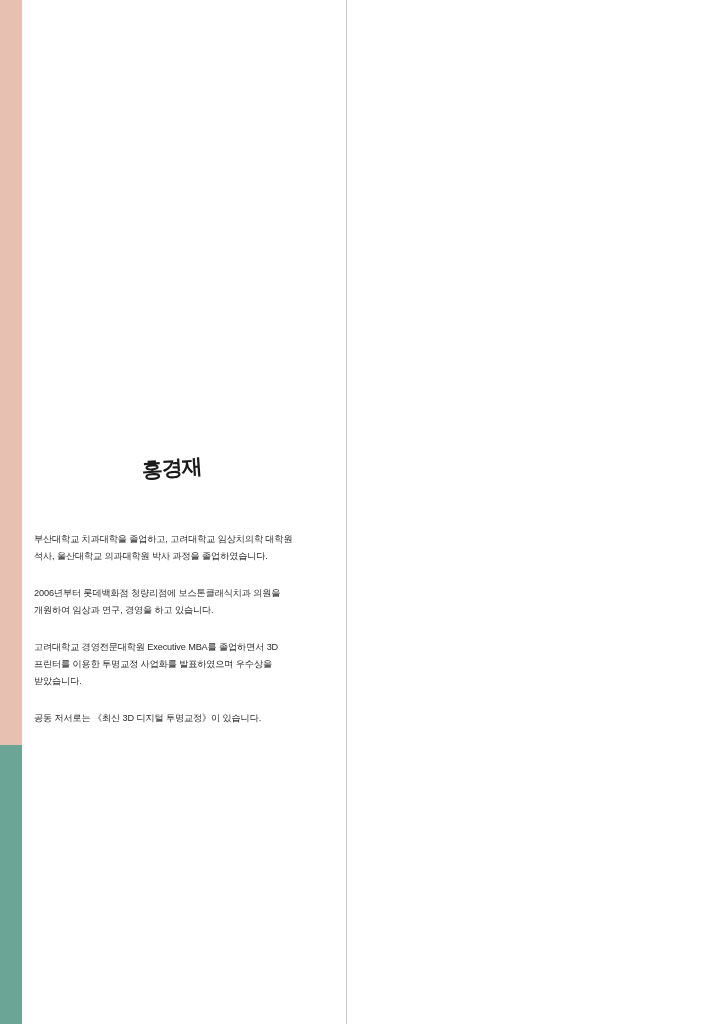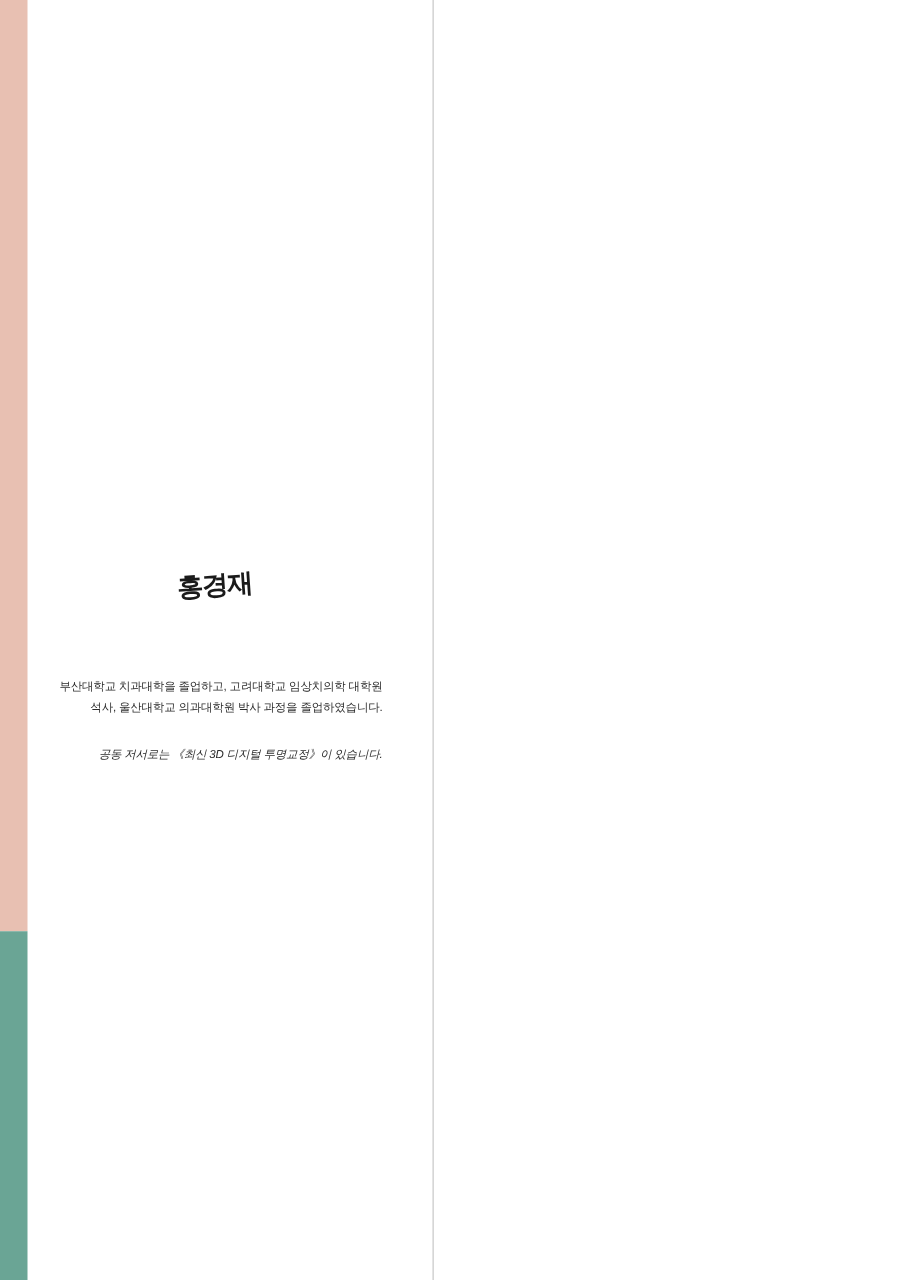--- a/index.html
+++ b/index.html
@@ -84,49 +84,50 @@
   }
 
   .bio {
     position: absolute;
     left: 0;
     top: 525px;
     width: 272px;
   }
 
   .bio p {
-    margin: 16px 0 20px 0;
+    margin: 6px 0 20px 0;
     font-size: 9.2px;
     line-height: 1.85;
     color: #2b2b2b;
-    text-align: right;
+    text-align: left;
     letter-spacing: -0.15px;
     word-break: keep-all;
   }
   .bio p:last-child {
     margin-bottom: 0;
-    font-style: italic;
   }
 </style>
 </head>
 <body>
 
 <div class="page">
 
   <div class="edge-band">
     <div class="edge-band-top"></div>
     <div class="edge-band-bottom"></div>
   </div>
 
   <div class="gutter-rule"></div>
 
   <div class="content">
 
     <div class="signature">홍경재</div>
 
     <div class="bio">
       <p>부산대학교 치과대학을 졸업하고, 고려대학교 임상치의학 대학원 석사, 울산대학교 의과대학원 박사 과정을 졸업하였습니다.</p>
+      <p>2006년부터 롯데백화점 청량리점에 보스톤클래식치과 의원을 개원하여 임상과 연구, 경영을 하고 있습니다.</p>
+      <p>고려대학교 경영전문대학원 Executive MBA를 졸업하면서 3D 프린터를 이용한 투명교정 사업화를 발표하였으며 우수상을 받았습니다.</p>
       <p>공동 저서로는 《최신 3D 디지털 투명교정》이 있습니다.</p>
     </div>
 
   </div>
 
 </div>
 
 </body></html>

